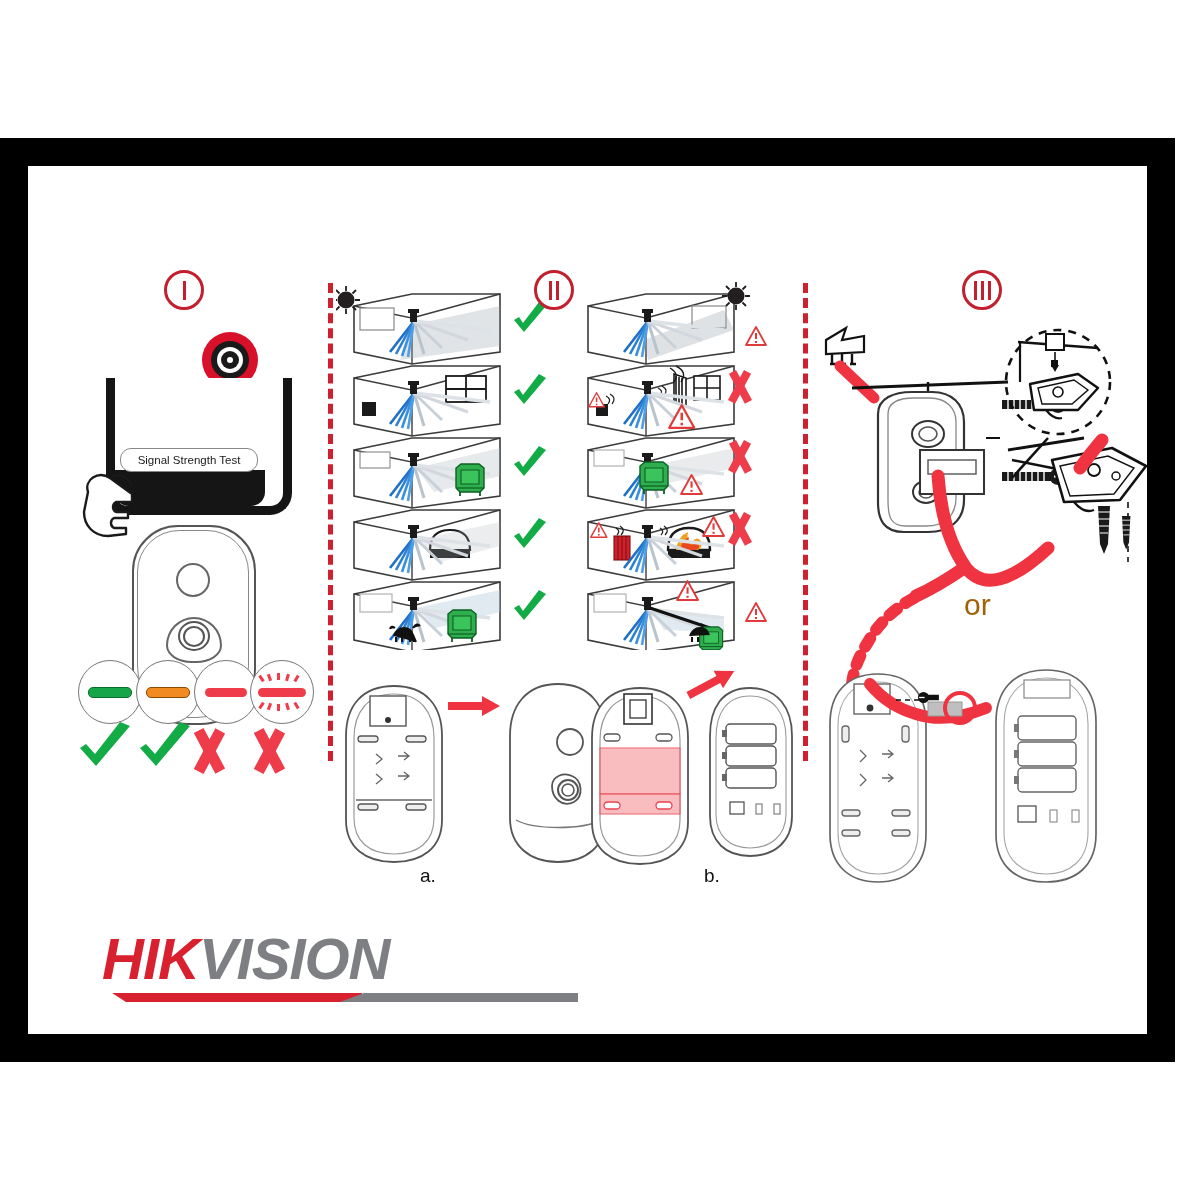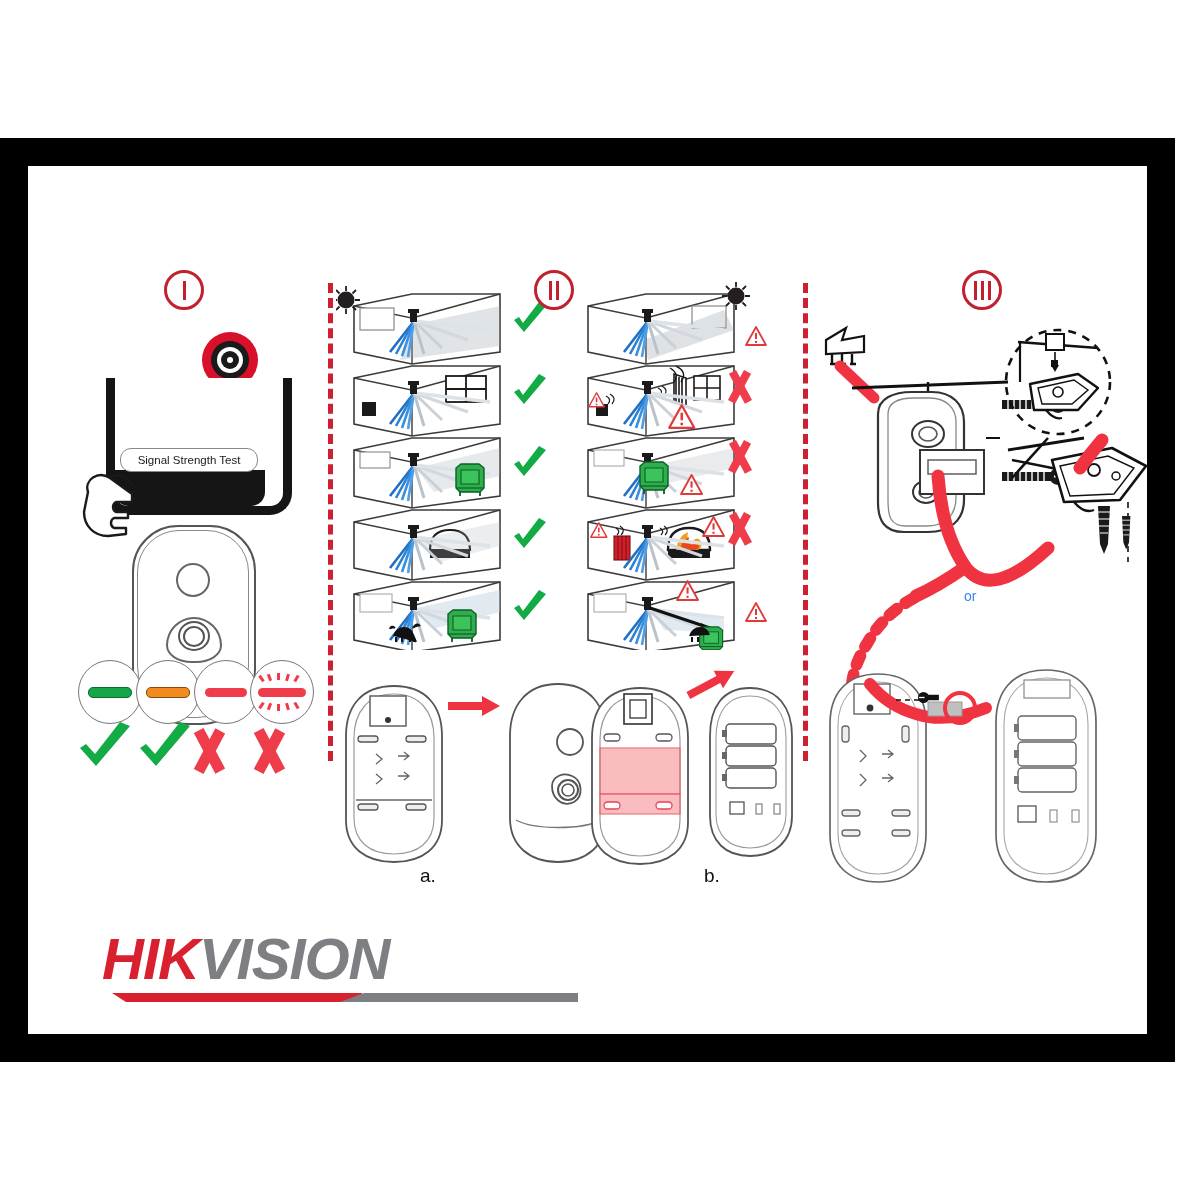--- a/index.html
+++ b/index.html
@@ -55,21 +55,21 @@
   .flashwrap .fb{width:48px;height:9px;border-radius:5px;background:#ee3c4a;}
   .ray{position:absolute;width:3px;height:7px;background:#ee3c4a;}
 
   .marks{position:absolute;left:14px;top:452px;width:250px;height:56px;}
 
   
   #step2{position:absolute;left:336px;top:270px;width:466px;height:620px;}
 
   
   #step3{position:absolute;left:812px;top:270px;width:348px;height:620px;}
-  .ortxt{position:absolute;font-size:14px;color:#3b82f6;}
+  .ortxt{position:absolute;font-size:30px;color:#a16207;}
 
   
   #logo{position:absolute;left:62px;top:925px;width:420px;height:84px;margin-left:40px;}
   .logo-text{font-family:"Liberation Sans",sans-serif;font-weight:bold;font-style:italic;font-size:58px;letter-spacing:-1px;}
   .logo-hik{color:#d8202e;}
   .logo-vision{color:#7d7f83;}
   .logo-bar-red{position:absolute;left:10px;top:68px;width:250px;height:9px;background:#d8202e;
                  clip-path:polygon(0 0,100% 0,100% 100%,14px 100%);}
   .logo-bar-gray{position:absolute;left:238px;top:68px;width:238px;height:9px;background:#7d7f83;
                  clip-path:polygon(24px 0,100% 0,100% 100%,0 100%);}

